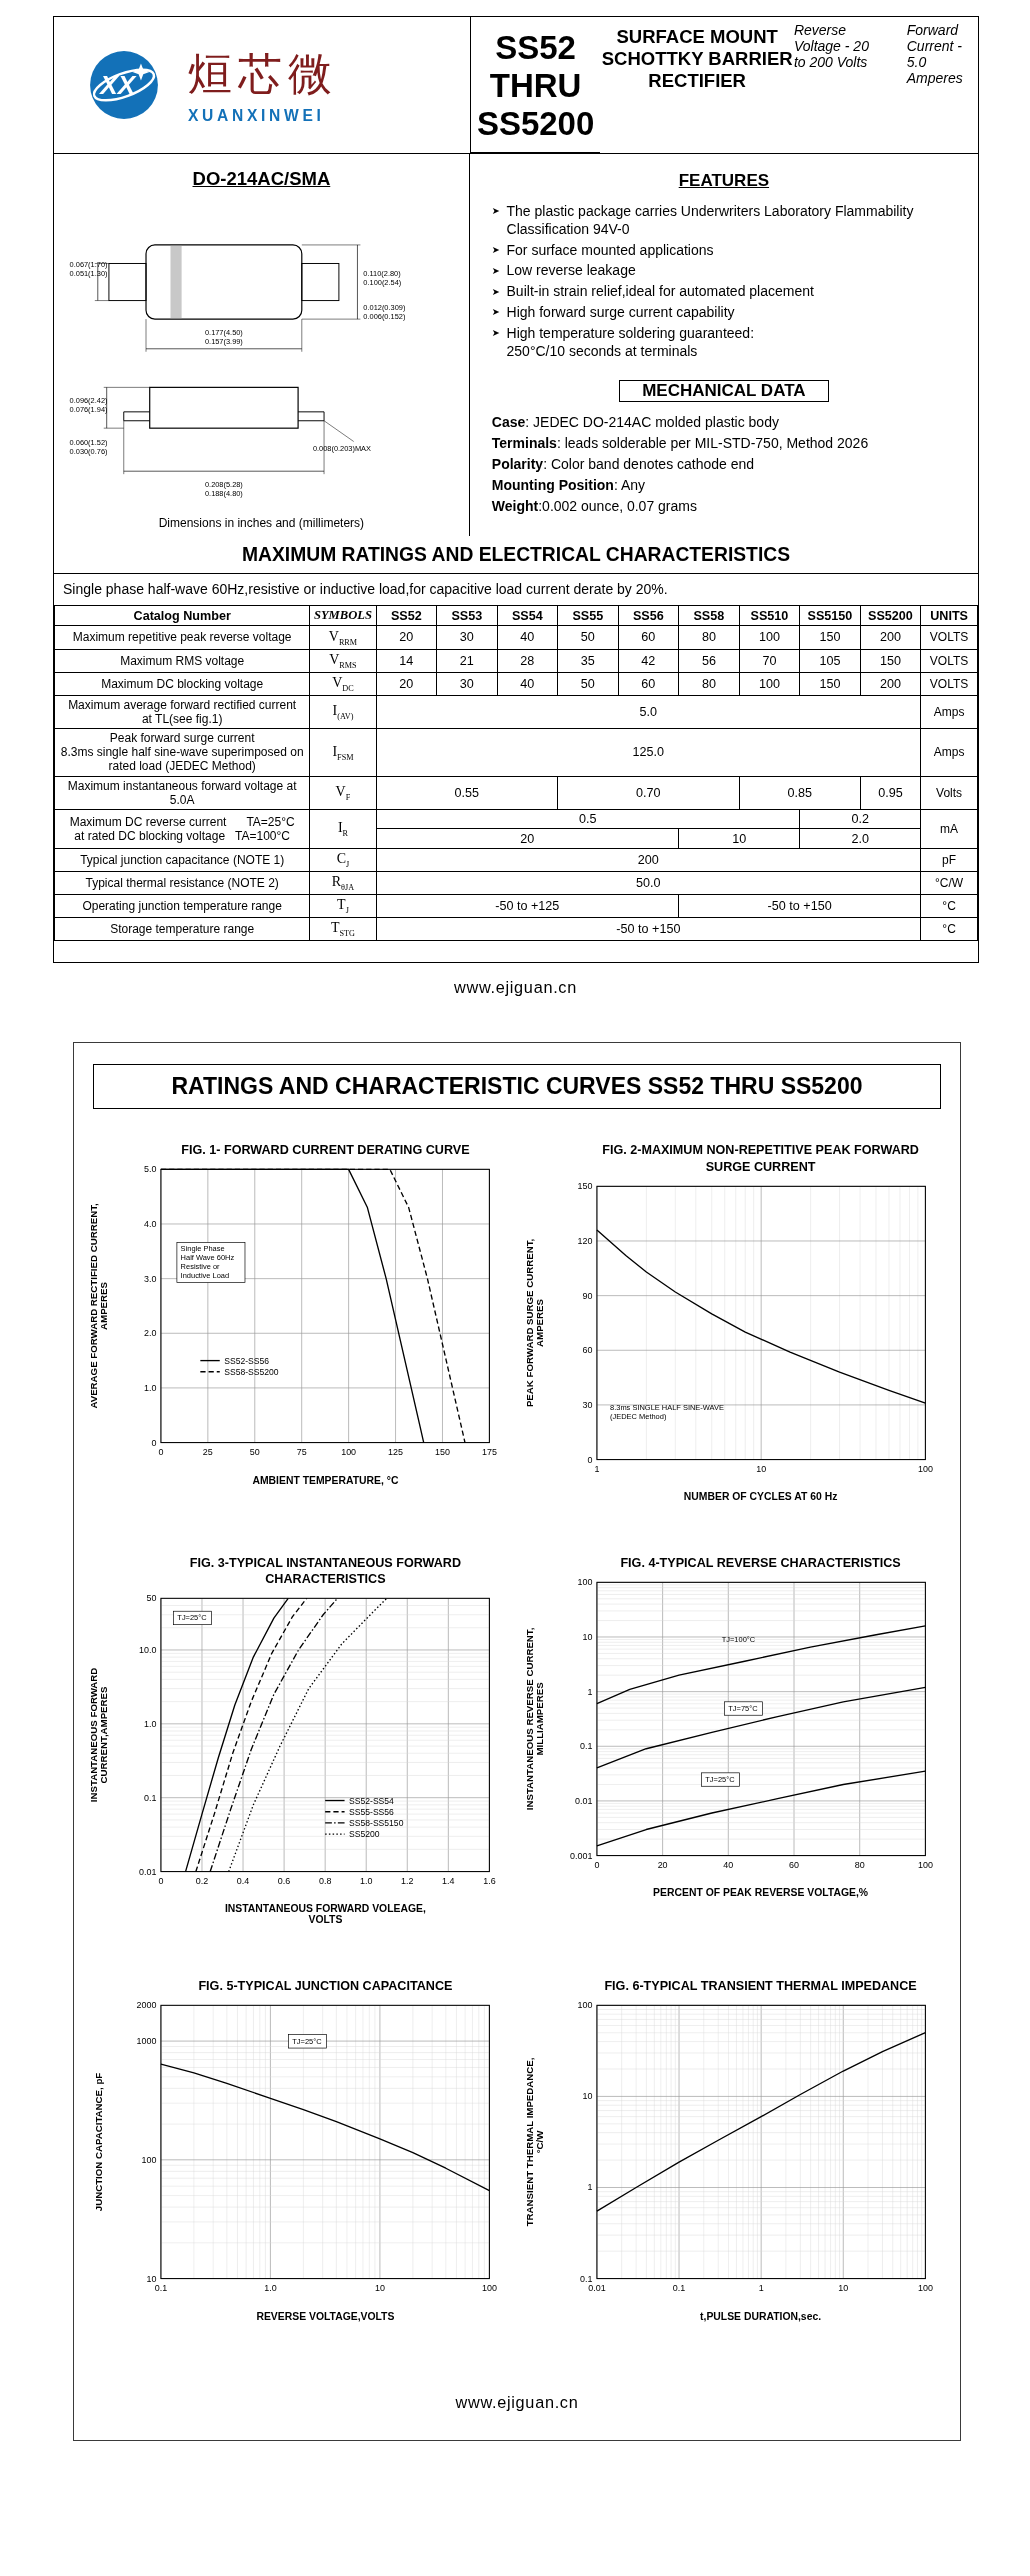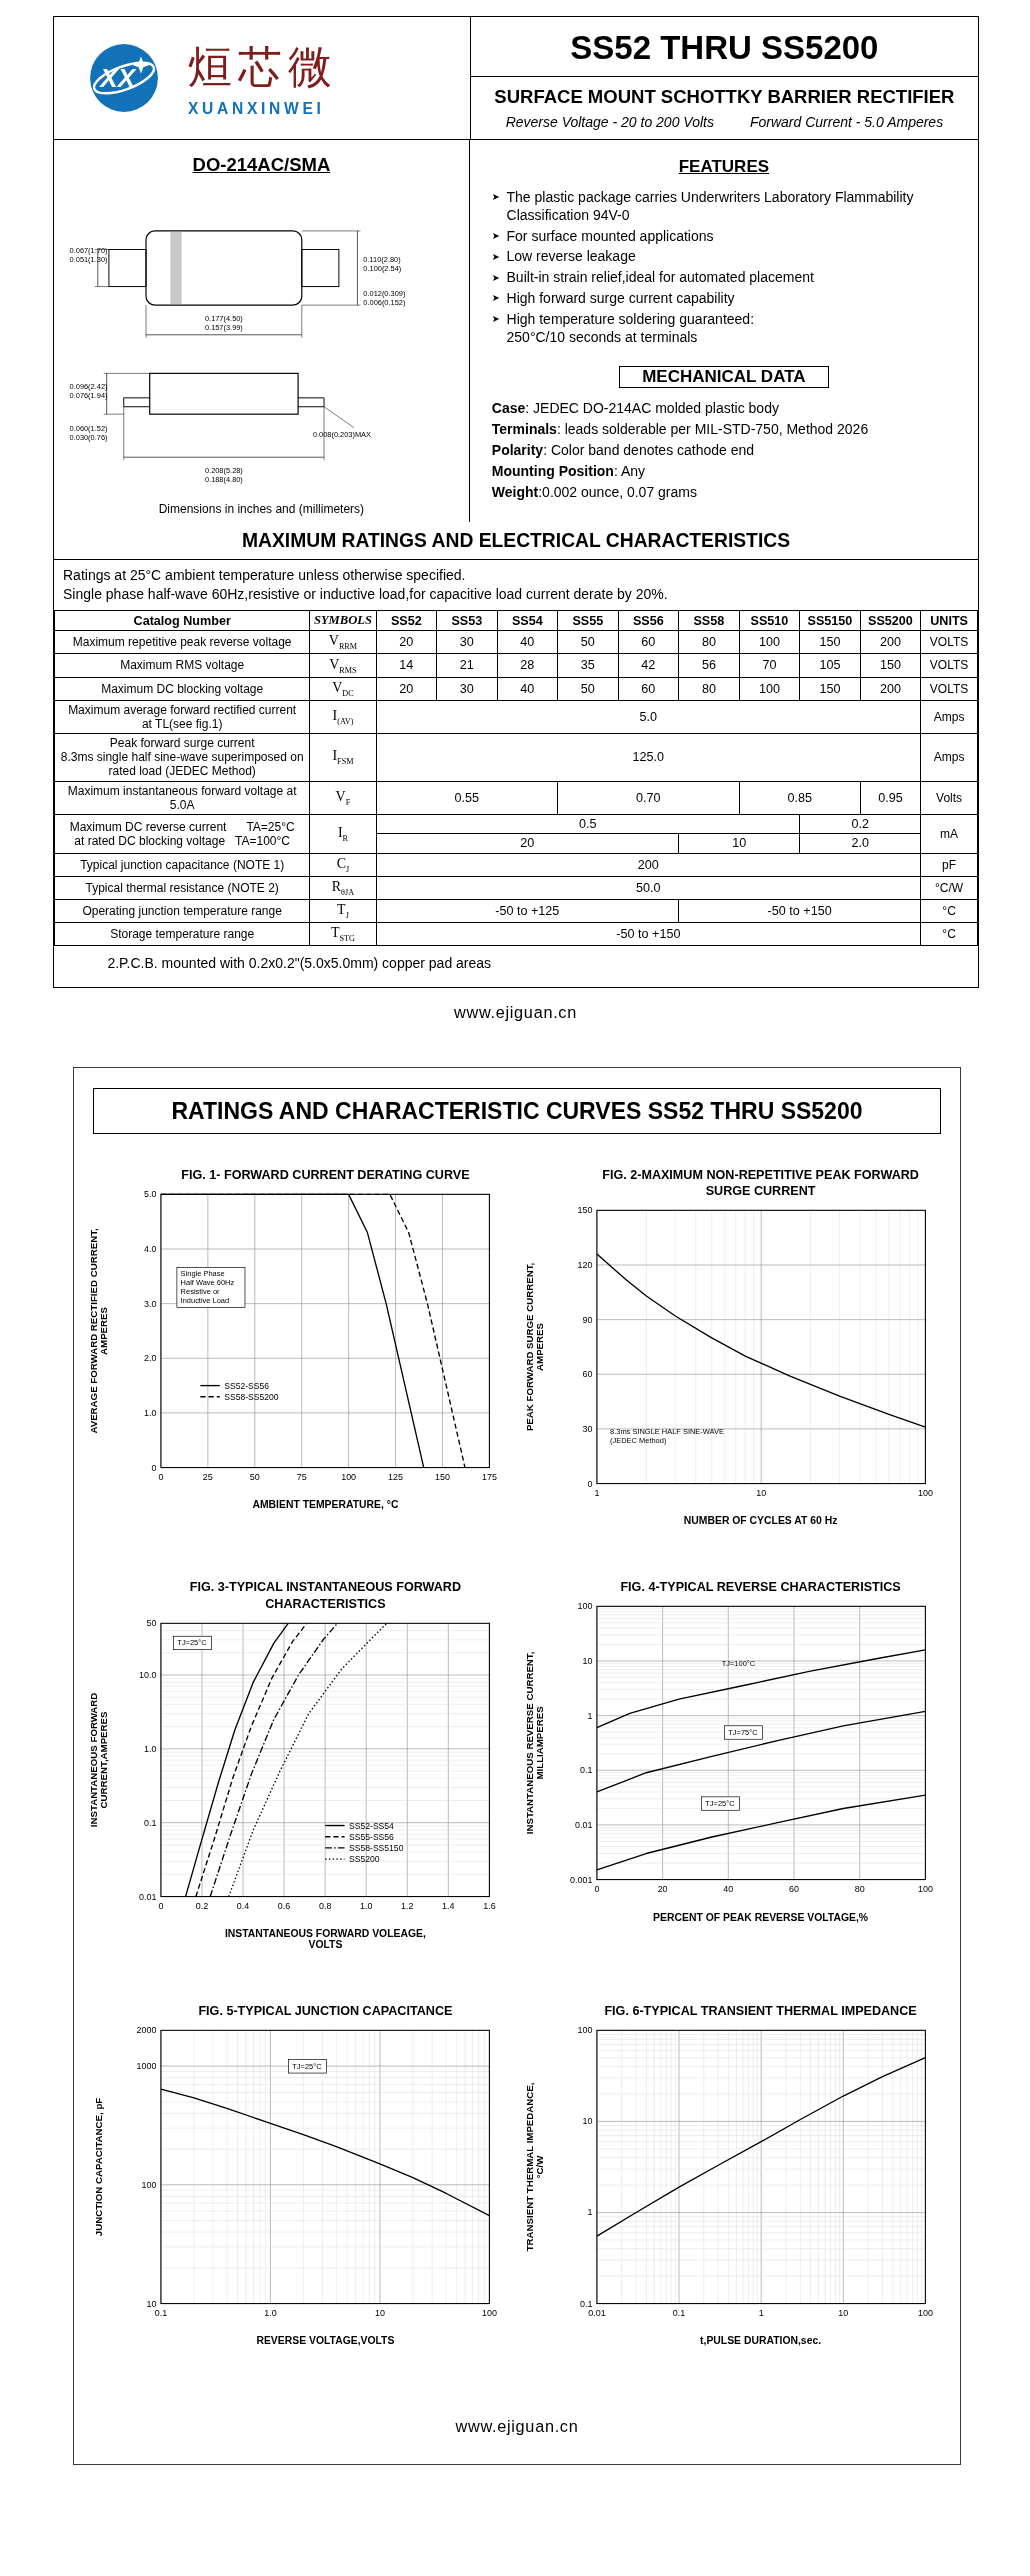--- a/index.html
+++ b/index.html
@@ -6,21 +6,21 @@
     font-family:"Liberation Sans", sans-serif;}
   body{width:1031px;}
 
   
   .page1{margin:16.3px 52px 0 53px;border:1.5px solid #000;}
   .p1-head{display:flex;border-bottom:1.5px solid #000;}
   .logo-cell{width:45%;display:flex;align-items:center;gap:27px;padding:19.3px 12px 19.3px 33px;box-sizing:border-box;}
   .logo-txt{display:flex;flex-direction:column;gap:3px;}
   .logo-cn{font-size:44px;font-weight:normal;letter-spacing:6px;color:#7f1d1d;}
   .logo-en{font-size:15.6px;font-weight:bold;letter-spacing:3.7px;color:#1371b8;}
-  .title-cell{width:55%;border-left:1.5px solid #000;display:flex;flex-direction:column;box-sizing:border-box;}
+  .title-cell{width:55%;border-left:1.5px solid #000;display:flex;flex-direction:row;box-sizing:border-box;}
   .big-title{font-size:33px;font-weight:bold;text-align:center;padding:12px 0 9px;border-bottom:1.5px solid #000;}
   .subtitle{font-size:18.5px;font-weight:bold;text-align:center;padding:9px 0 1.5px;}
   .tagline{font-style:italic;font-size:14px;display:flex;justify-content:center;gap:36px;padding:4.5px 0 9px;}
 
   .p1-mid{display:flex;}
   .left-col{width:45%;border-right:1.5px solid #000;box-sizing:border-box;text-align:center;padding:9px 4.5px 6px;}
   .pkg-name{font-size:18.5px;font-weight:bold;text-decoration:underline;margin:4.5px 0 3px;}
   .pkg-caption{font-size:12px;margin-top:1.5px;}
   .right-col{width:55%;box-sizing:border-box;padding:13.4px 22px 15px;text-align:left;}
   .features-head{font-size:17px;font-weight:bold;text-align:center;text-decoration:underline;margin:3px 0 12px;}
@@ -157,21 +157,20 @@
           <div class="mech-item"><b>Polarity</b><span>: Color band denotes cathode end</span></div>
           <div class="mech-item"><b>Mounting Position</b><span>: Any</span></div>
           <div class="mech-item"><b>Weight</b><span>:0.002 ounce, 0.07 grams</span></div>
         </div>
     </div>
   </div>
 
   <div class="ratings-band">MAXIMUM RATINGS AND ELECTRICAL CHARACTERISTICS</div>
 
   <div class="conds">
-    <div>Ratings at 25°C ambient temperature unless otherwise specified.</div>
     <div>Single phase half-wave 60Hz,resistive or inductive load,for capacitive load current derate by 20%.</div>
   </div>
 
   <table class="ratings">
     <thead>
         <tr>
           <th class="col-label">Catalog   Number</th>
           <th class="symhead">SYMBOLS</th>
           <th class="col-dev">SS52</th>
           <th class="col-dev">SS53</th>
@@ -287,21 +286,20 @@
         <tr>
           <td class="lbl">Storage temperature range</td>
           <td class="sym"><span>T</span><sub>STG</sub></td>
           <td colspan="9">-50 to +150</td>
           <td class="unit">°C</td>
         </tr>
       </tbody>
   </table>
 
   <div class="notes">
-    <div class="note2">2.P.C.B. mounted with 0.2x0.2"(5.0x5.0mm) copper pad areas</div>
   </div>
 </div>
 
 <div class="site-footer">www.ejiguan.cn</div>
 
 <div class="page2">
   <div class="p2-head">RATINGS AND CHARACTERISTIC CURVES SS52 THRU SS5200</div>
 
   <div class="figs">
     <div class="fig">

